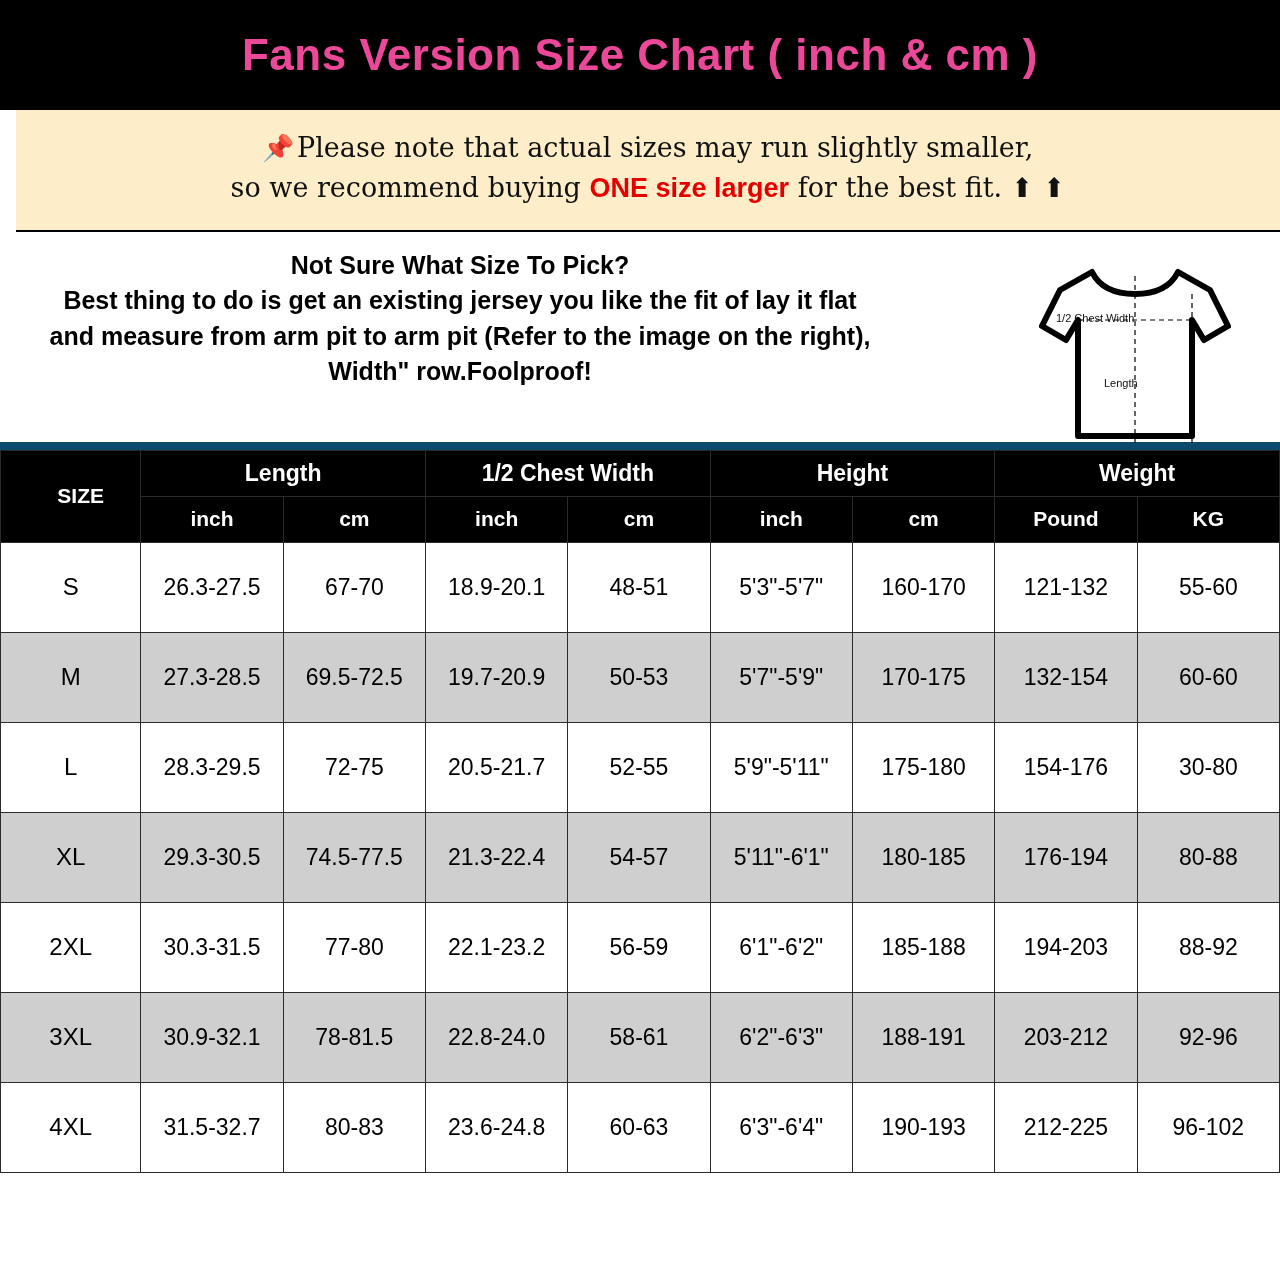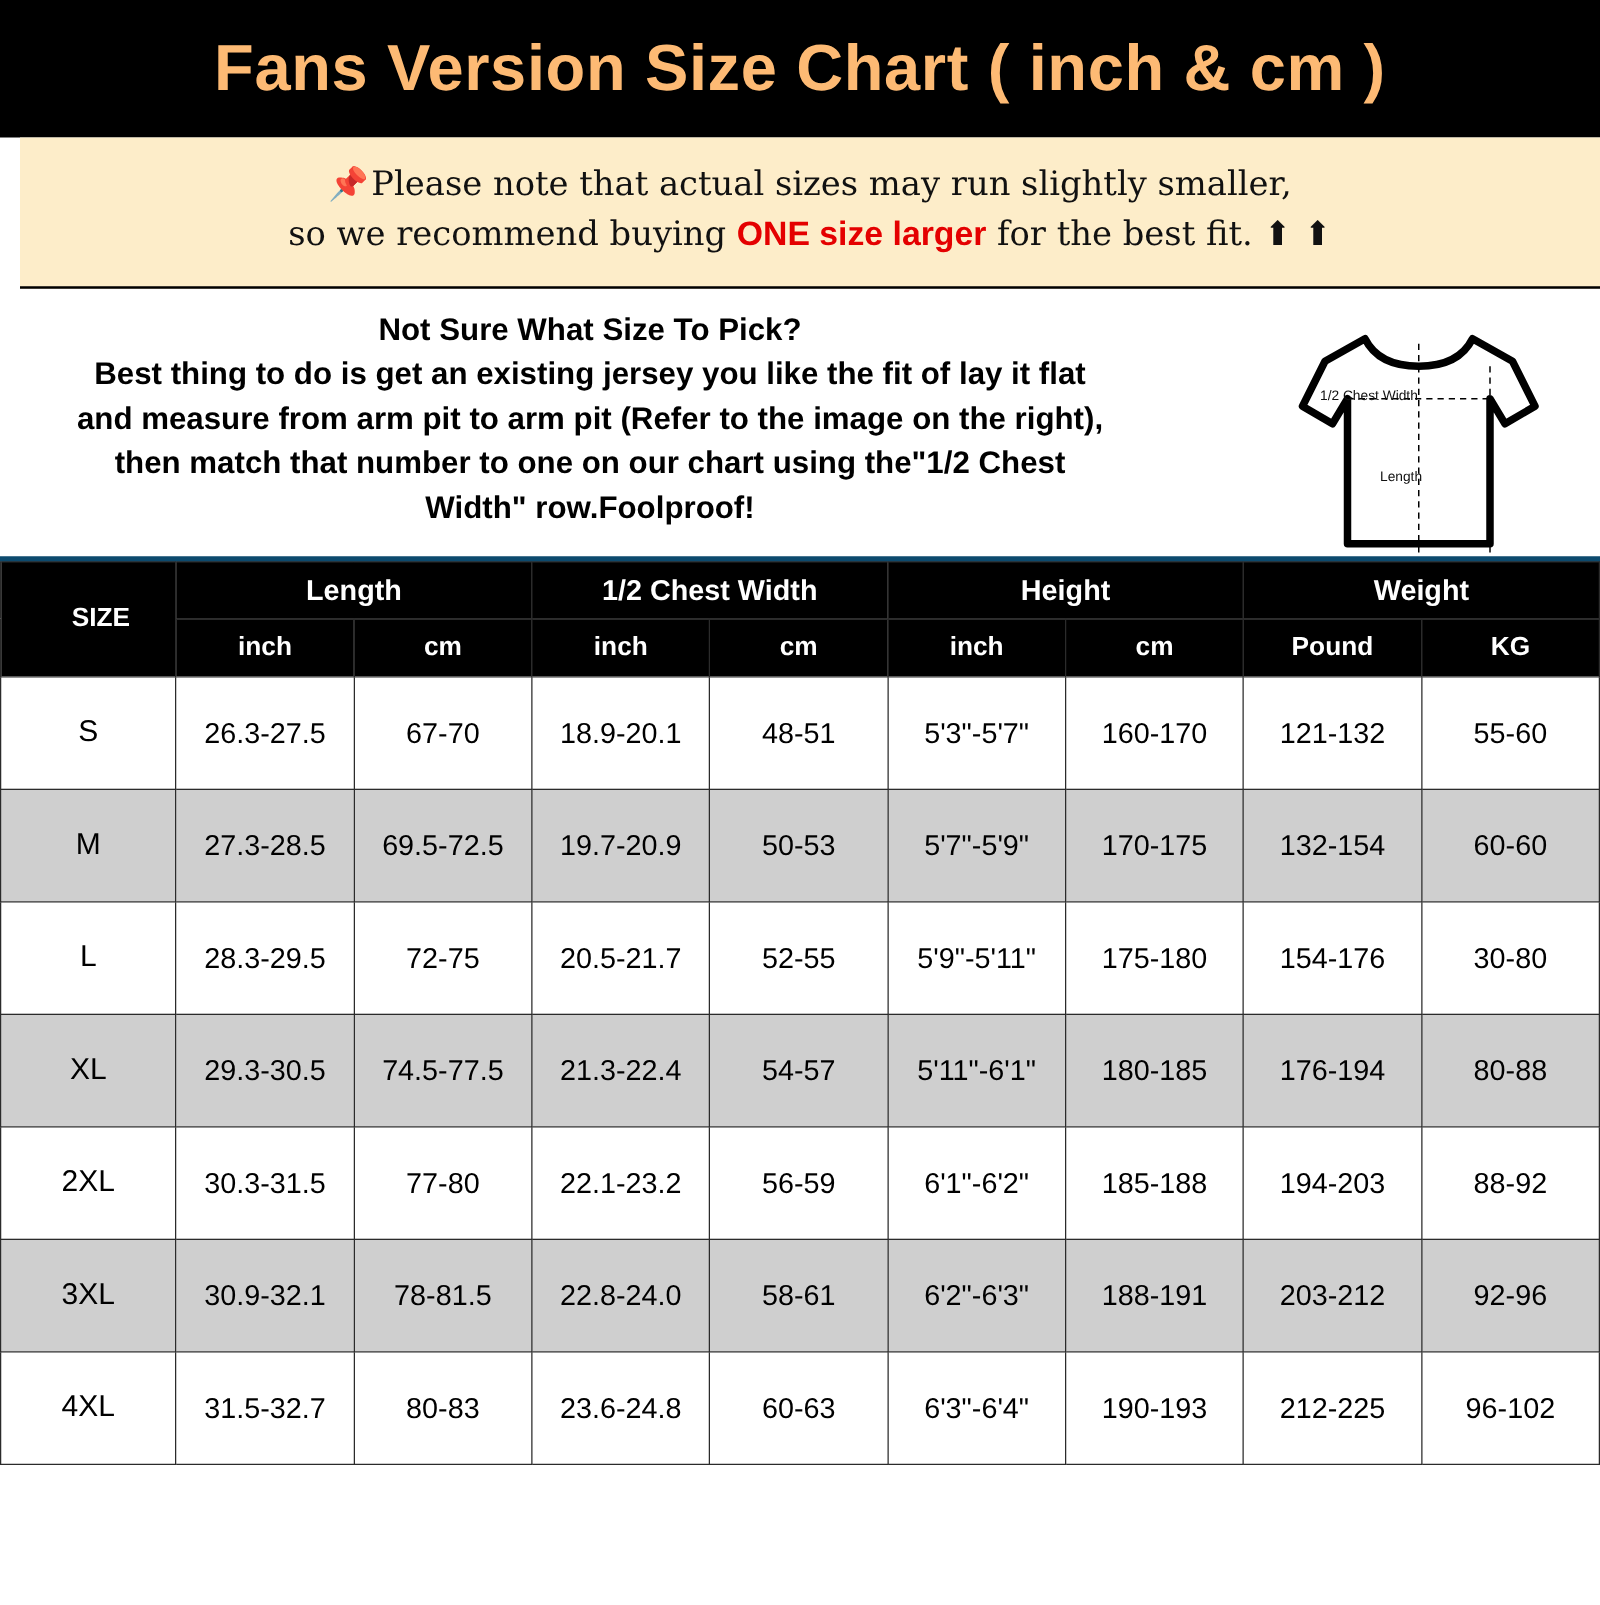--- a/index.html
+++ b/index.html
@@ -23,22 +23,22 @@
 
   
   .header-bar {
     background: #000000;
     height: 110px;
     display: flex;
     align-items: center;
     justify-content: center;
   }
   .header-title {
-    color: #fdba74;
-    font-size: 52px;
+    color: #ec4899;
+    font-size: 44px;
     font-weight: bold;
     letter-spacing: 0.5px;
     text-align: center;
   }
 
   
   .note-band {
     background: #fdedc9;
     border-bottom: 2px solid #000;
     padding: 18px 0 22px 0;
@@ -62,22 +62,22 @@
     font-family: "Liberation Sans", sans-serif;
   }
   .arrow-up {
     color: #111;
     font-weight: bold;
   }
 
   
   .advice-wrap {
     position: relative;
-    padding: 16px 0 14px 16px;
-    border-bottom: 4px solid #0c4a6e;
+    padding: 16px 0 14px 4px;
+    border-bottom: 8px solid #0c4a6e;
     min-height: 218px;
     box-sizing: border-box;
   }
   .advice-text {
     width: 900px;
     text-align: center;
     font-size: 25px;
     font-weight: bold;
     line-height: 1.42;
     color: #000;
@@ -165,21 +165,20 @@
     <div class="note-line">
       <span>so we recommend buying </span><span class="note-strong">ONE size larger</span><span> for the best fit. </span><span class="arrow-up">⬆ ⬆</span>
     </div>
   </div>
 
   <div class="advice-wrap">
     <div class="advice-text">
       <span class="l1">Not Sure What Size To Pick?</span>
       <span class="l1">Best thing to do is get an existing jersey you like the fit of lay it flat</span>
       <span class="l1">and measure from arm pit to arm pit (Refer to the image on the right),</span>
-      <span class="l1">then match that number to one on our chart using the"1/2 Chest</span>
       <span class="l1">Width" row.Foolproof!</span>
     </div>
 
     <div class="shirt-box">
       <svg width="210" height="200" viewBox="0 0 210 200">
         <path d="M62 18 L30 36 L12 72 L36 86 L48 66 L48 182 L162 182 L162 66 L174 86 L198 72 L180 36 L148 18 C140 34 124 40 105 40 C86 40 70 34 62 18 Z" fill="#ffffff" stroke="#000000" stroke-width="6" stroke-linejoin="round"></path>
         <line x1="48" y1="66" x2="162" y2="66" stroke="#000000" stroke-width="1.2" stroke-dasharray="5,4"></line>
         <line x1="105" y1="22" x2="105" y2="190" stroke="#000000" stroke-width="1.2" stroke-dasharray="5,4"></line>
         <line x1="162" y1="40" x2="162" y2="190" stroke="#000000" stroke-width="1.2" stroke-dasharray="5,4"></line>
       </svg>

